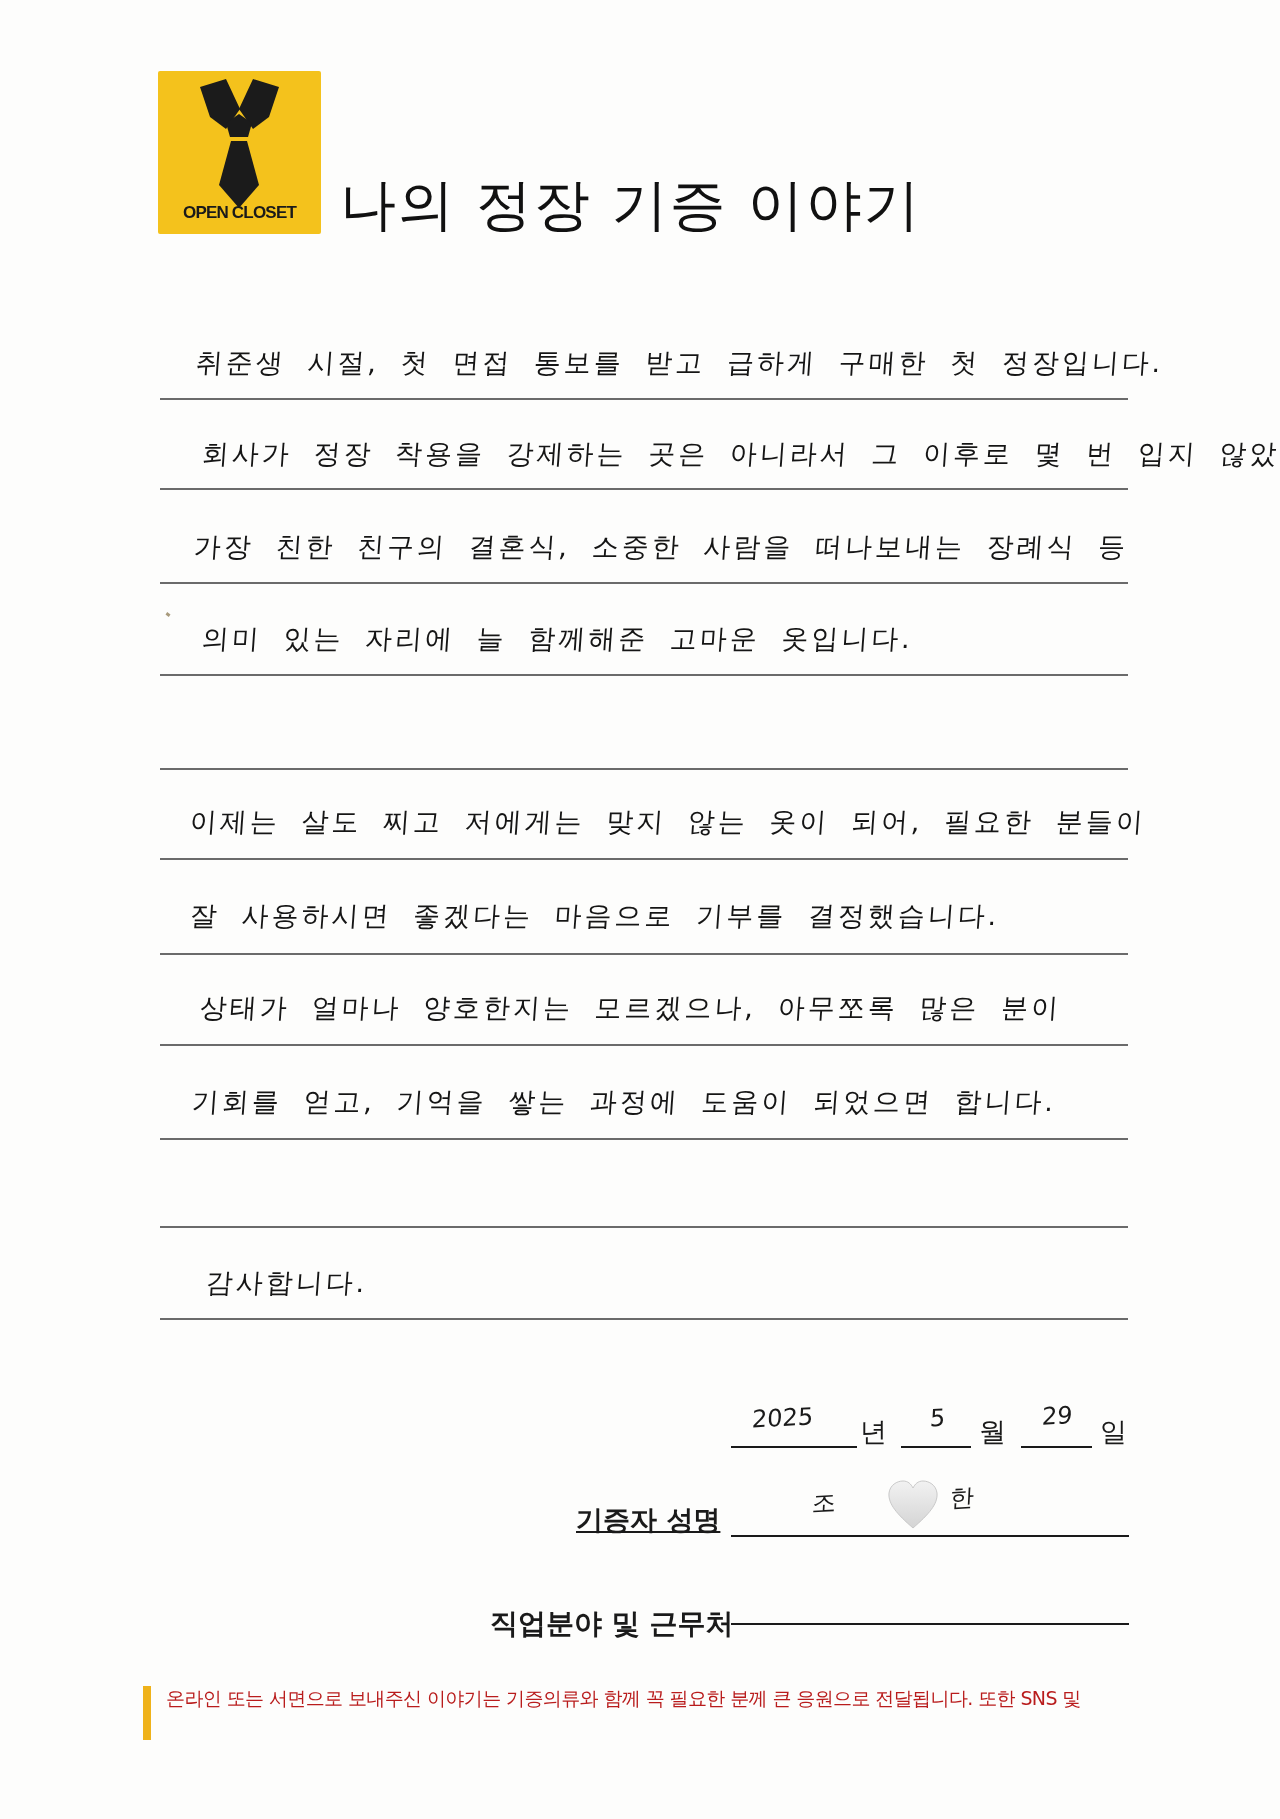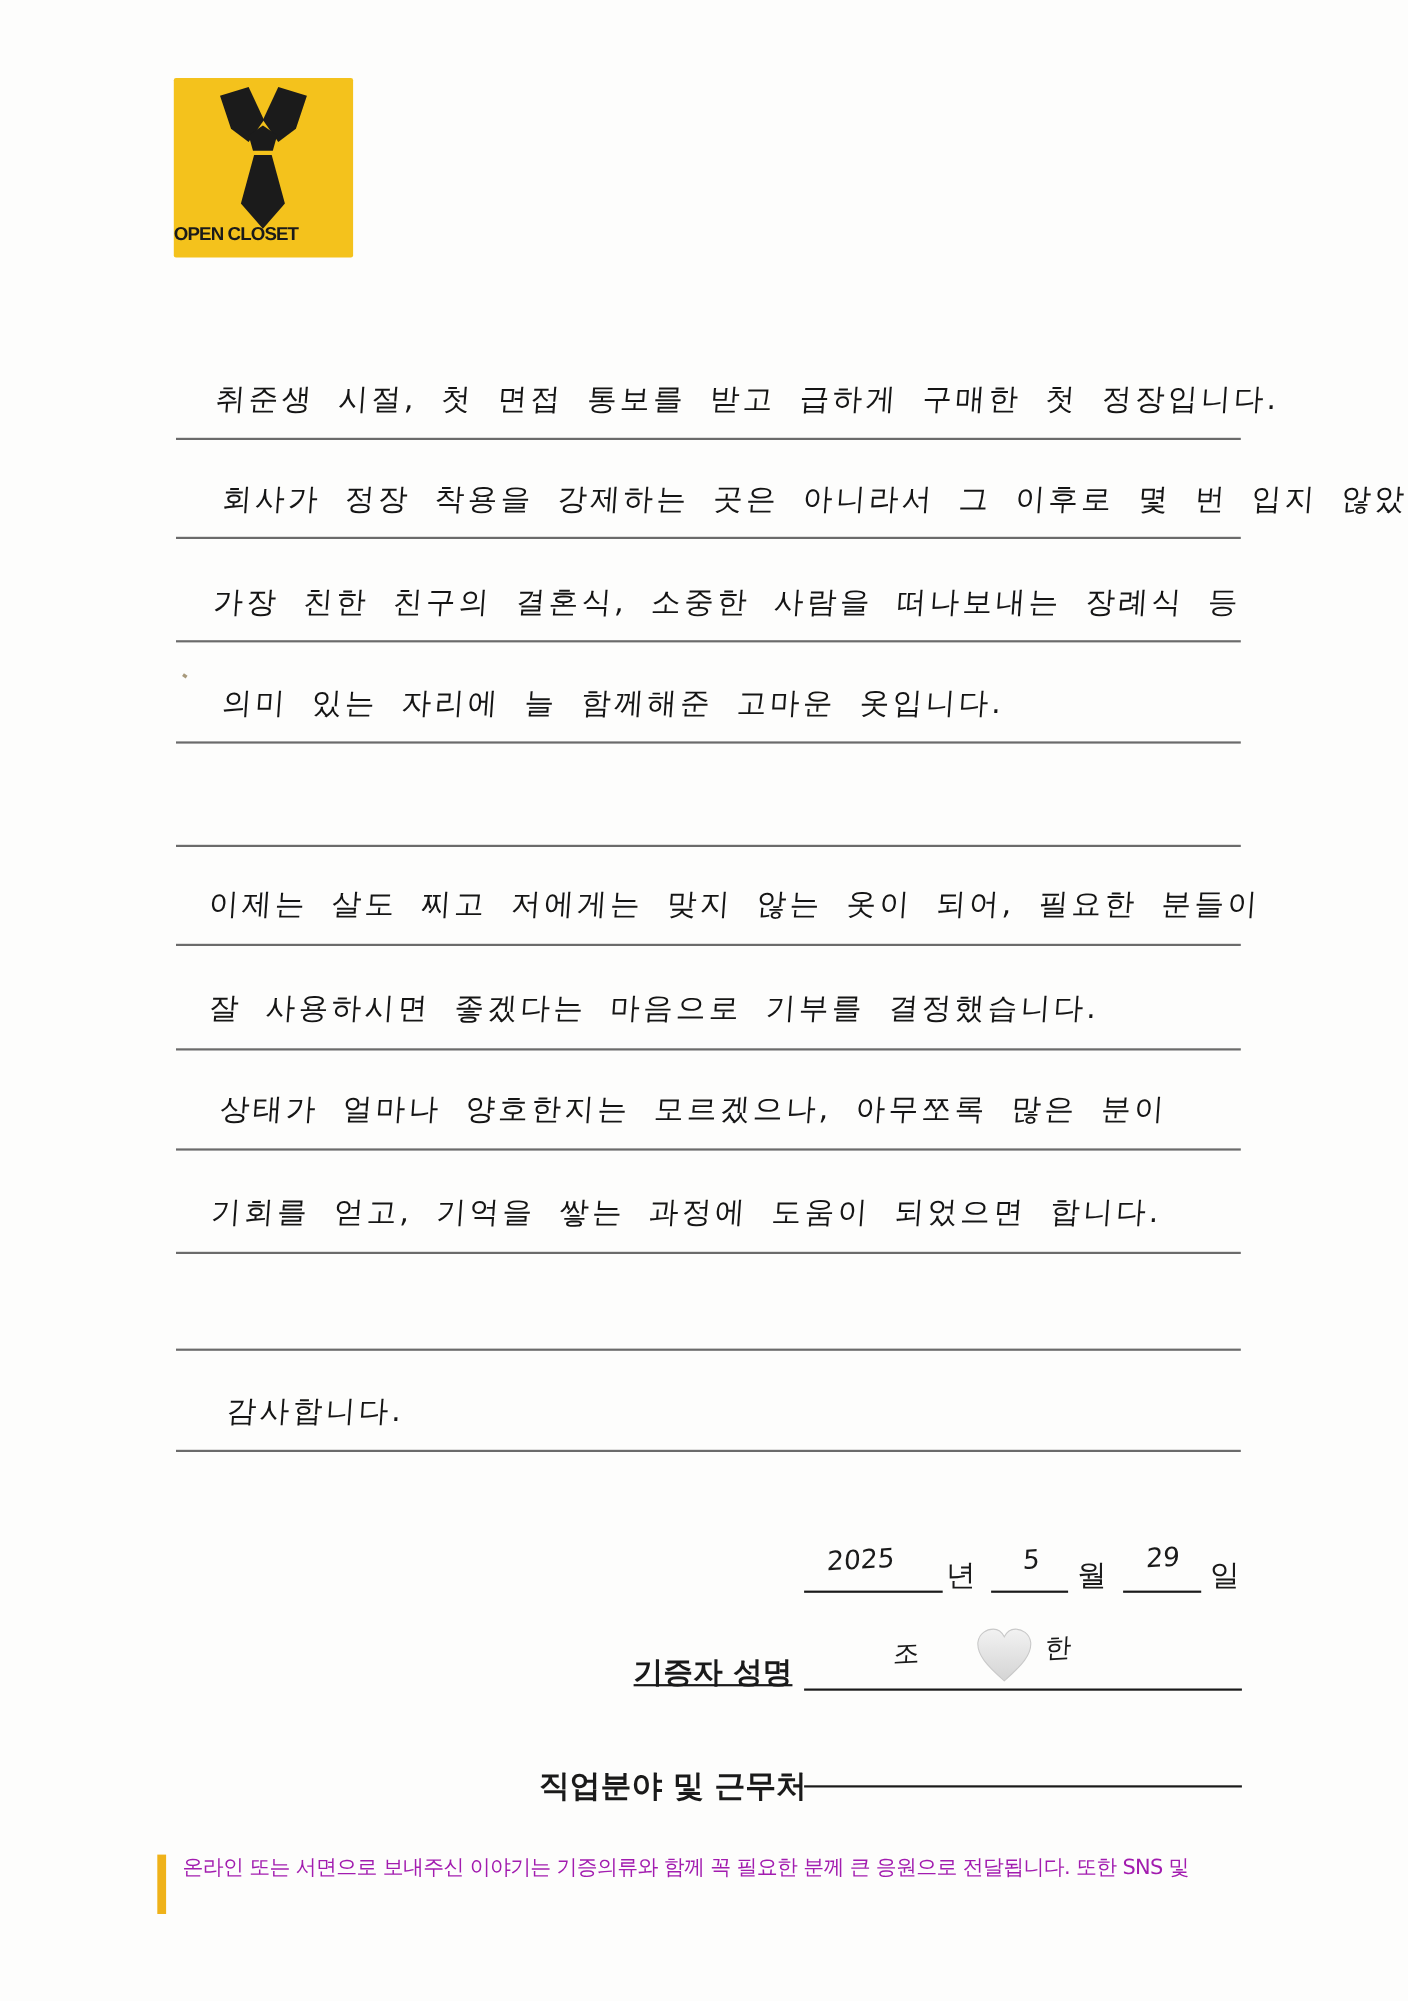--- a/index.html
+++ b/index.html
@@ -26,20 +26,21 @@
       left: 158px; top: 71px;
       width: 163px; height: 163px;
       background: #f4c21c;
       border-radius: 2px;
     }
     .logo svg { position: absolute; left: 0; top: 0; }
     .logo-text {
       position: absolute;
       left: 0; right: 0;
       bottom: 11px;
+      text-align: center;
       font-family: "Liberation Sans", sans-serif;
       font-weight: bold;
       font-size: 17px;
       letter-spacing: -0.8px;
       color: #1a1a1a;
     }
     
     .title {
       position: absolute;
       left: 340px; top: 168px;
@@ -107,21 +108,21 @@
       width: 8px; height: 54px;
       background: #efb21a;
     }
     .footer-text {
       position: absolute;
       left: 166px; top: 1684px;
       font-family: "DejaVu Sans", sans-serif;
       font-size: 19px;
       line-height: 28px;
       letter-spacing: -0.6px;
-      color: #a21caf;
+      color: #b91c1c;
       white-space: nowrap;
     }
     .footer-text div { display: block; }
     .speck {
       position: absolute;
       left: 166px; top: 613px;
       width: 4px; height: 3px;
       background: #a89a7c;
       transform: rotate(35deg);
     }
@@ -138,20 +139,21 @@
 
       <polygon points="121,16 95,8 81,38 95,58 111,46" fill="#1b1b1b"></polygon>
 
       <polygon points="81,43 94,52 90,66 72,66 68,52" fill="#1b1b1b"></polygon>
 
       <polygon points="73,70 89,70 101,114 81,137 61,114" fill="#1b1b1b"></polygon>
     </svg>
     <div class="logo-text">OPEN CLOSET</div>
   </div>
 
+  <div class="title">나의 정장 기증 이야기</div>
 
   <div class="hw" style="left:196px; top:345px;">취준생 시절, 첫 면접 통보를 받고 급하게 구매한 첫 정장입니다.</div>
   <div class="rule" style="top:398px;"></div>
 
   <div class="hw" style="left:202px; top:436px;">회사가 정장 착용을 강제하는 곳은 아니라서 그 이후로 몇 번 입지 않았지만</div>
   <div class="rule" style="top:488px;"></div>
 
   <div class="hw" style="left:194px; top:529px;">가장 친한 친구의 결혼식, 소중한 사람을 떠나보내는 장례식 등</div>
   <div class="rule" style="top:582px;"></div>
 

